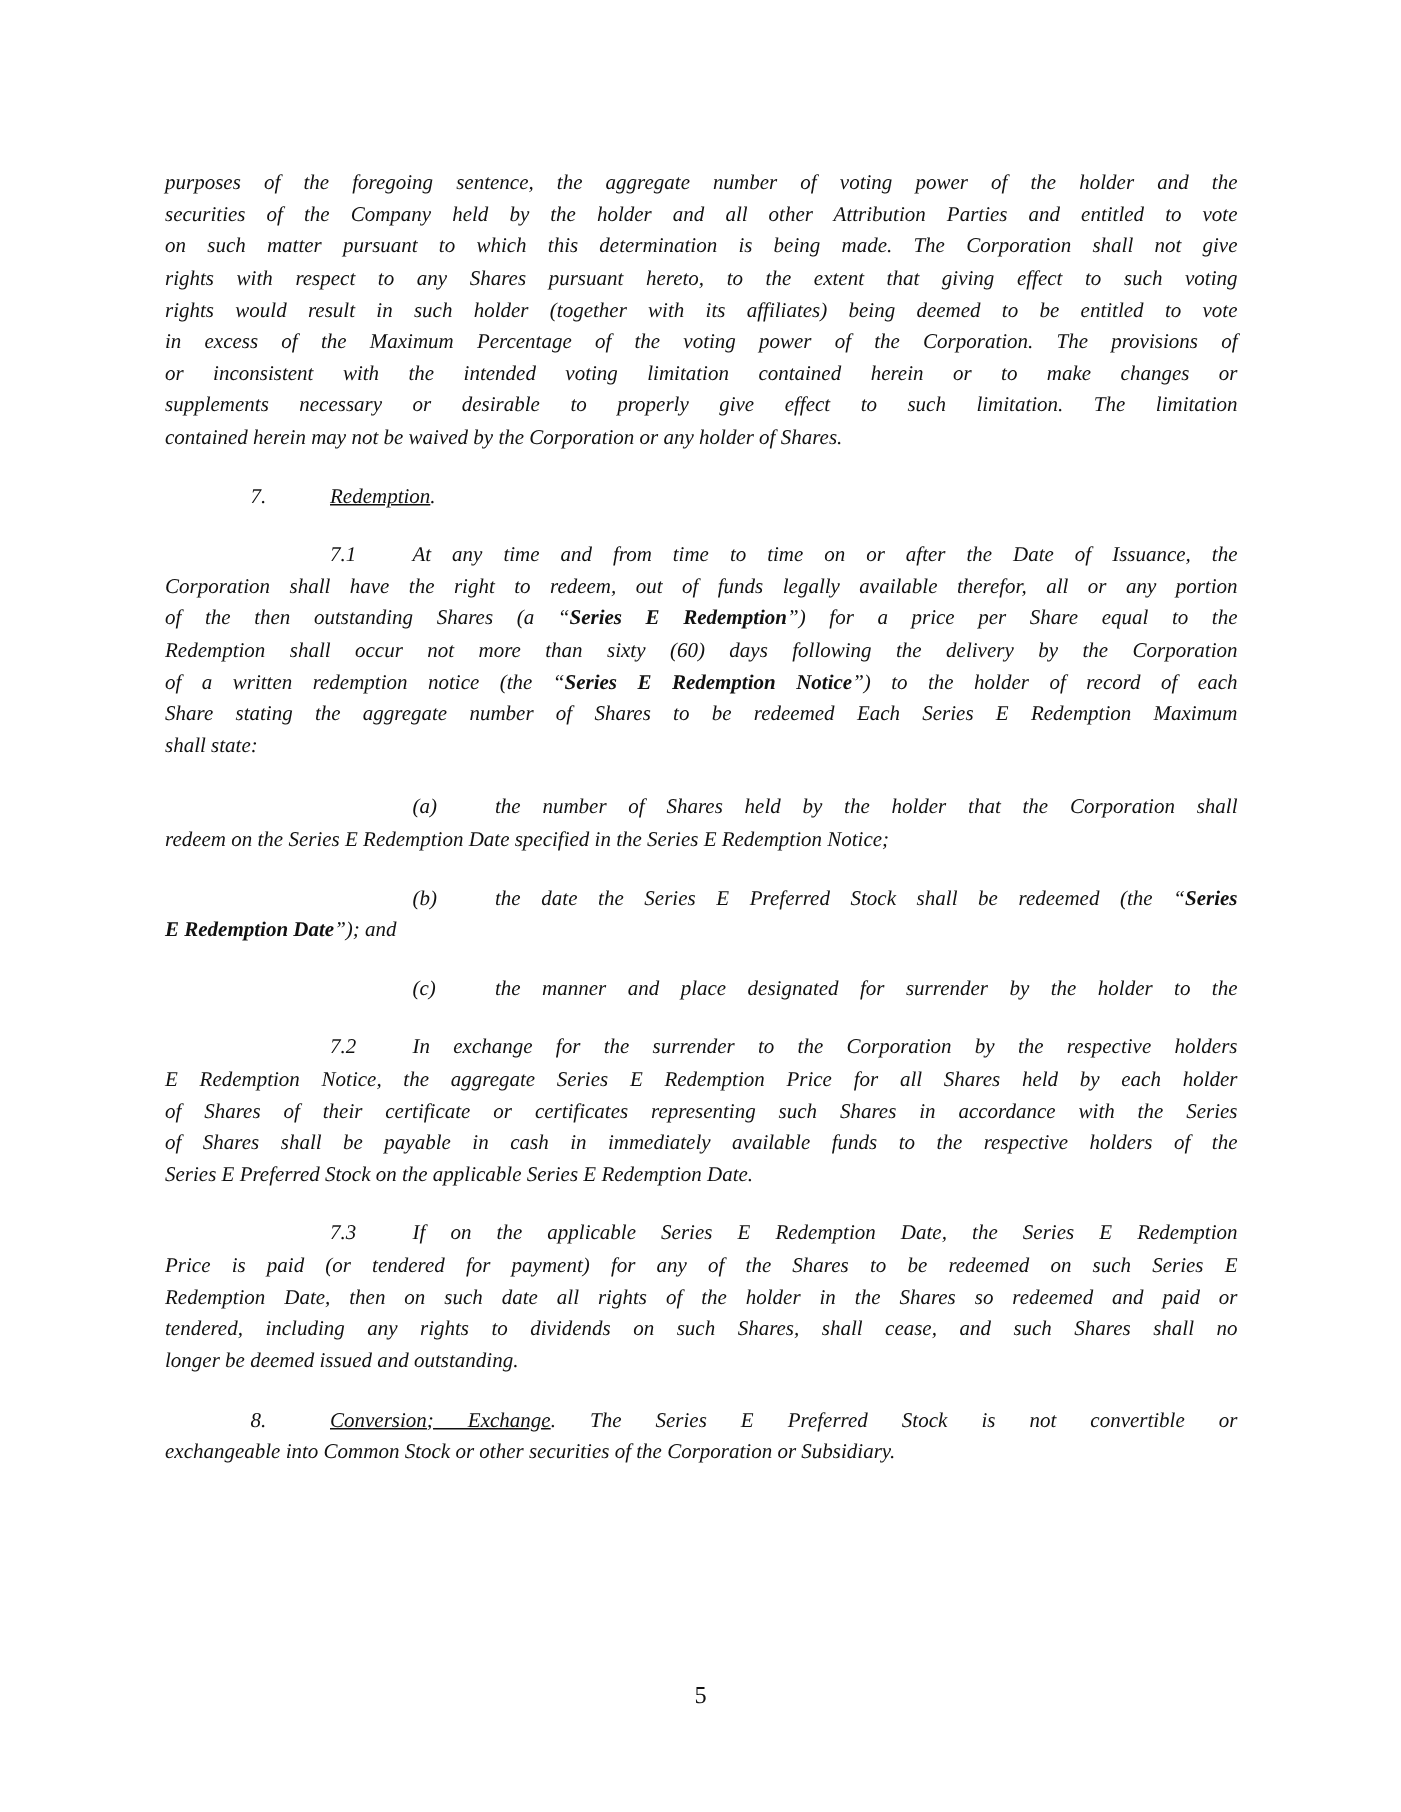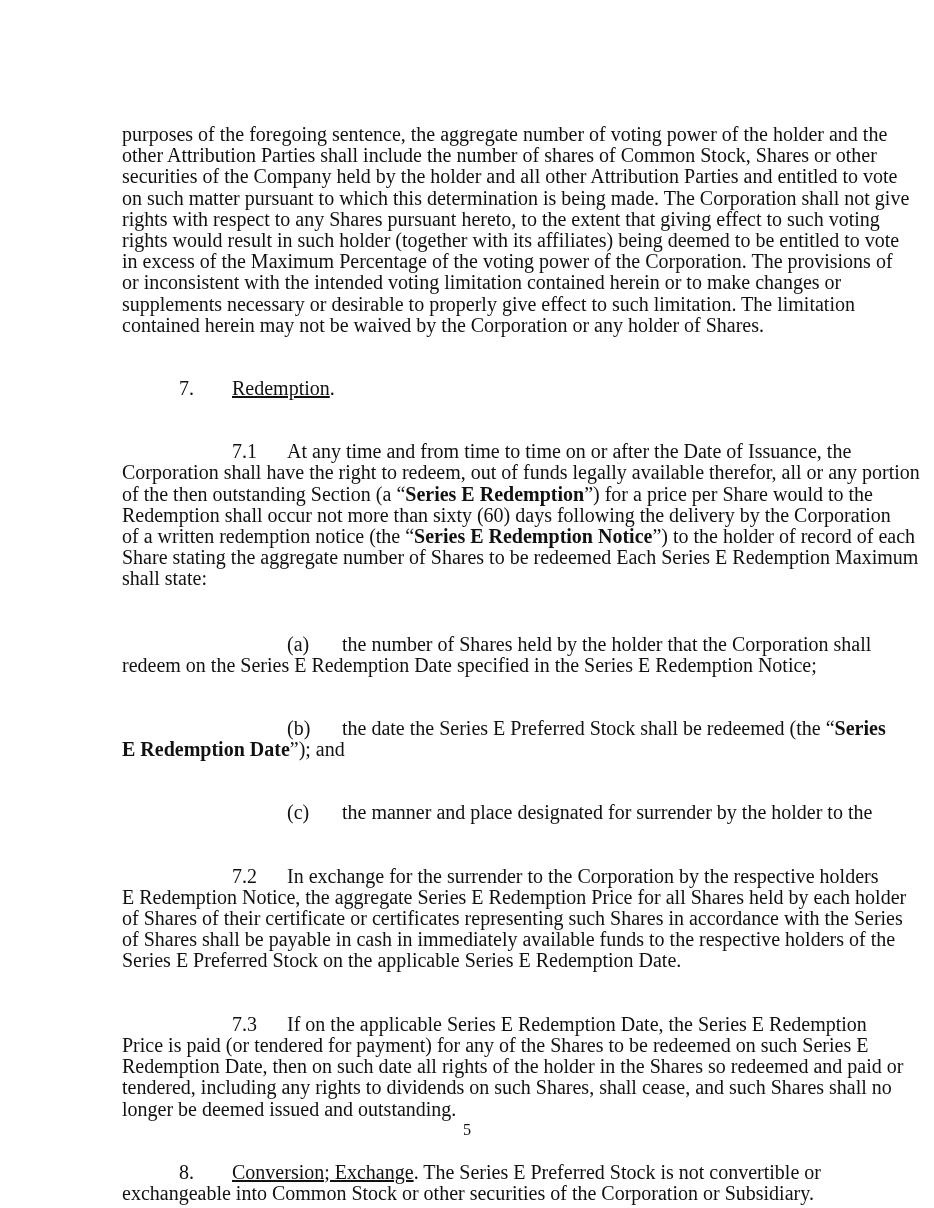--- a/index.html
+++ b/index.html
@@ -1,21 +1,21 @@
 <!DOCTYPE html>
 <html><head>
 <meta charset="utf-8">
 <style>
   html, body { margin: 0; padding: 0; background: #ffffff; }
   body {
     width: 934px; height: 1208px; position: relative; overflow: hidden;
     font-family: "Liberation Serif", serif; color: #111111;
   }
   .page { position: absolute; left: 110px; top: 112px; width: 715px; }
-  .para { font-size: 20px; line-height: 21.2px; text-align: justify; margin: 12px; }
+  .para { font-size: 14px; line-height: 21.2px; text-align: justify; margin: 0; font-style: italic; }
   .line { display: block; text-align: justify; text-align-last: justify; white-space: nowrap; }
   .line.last { text-align-last: left; }
   .ind1 { padding-left: 110px; }
   .ind-sub { padding-left: 165px; }
   .ind-heading { padding-left: 57px; }
   .num { display: inline-block; width: 55px; }
   .num-sub { display: inline-block; width: 55px; }
   .num-head { display: inline-block; width: 53px; }
   b { font-weight: bold; }
   u { text-decoration: underline; }
@@ -23,21 +23,20 @@
   .gap-m { height: 20px; }
   .page-number { position: absolute; left: 0; width: 934px; top: 1121px; text-align: center; font-size: 16.2px; }
 </style>
 </head>
 <body>
 
 <div class="page">
 
   <div class="para">
     <span class="line">purposes of the foregoing sentence, the aggregate number of voting power of the holder and the</span>
-    <span class="line">other Attribution Parties shall include the number of shares of Common Stock, Shares or other</span>
     <span class="line">securities of the Company held by the holder and all other Attribution Parties and entitled to vote</span>
     <span class="line">on such matter pursuant to which this determination is being made. The Corporation shall not give</span>
     <span class="line">rights with respect to any Shares pursuant hereto, to the extent that giving effect to such voting</span>
     <span class="line">rights would result in such holder (together with its affiliates) being deemed to be entitled to vote</span>
     <span class="line">in excess of the Maximum Percentage of the voting power of the Corporation. The provisions of</span>
     <span class="line">or inconsistent with the intended voting limitation contained herein or to make changes or</span>
     <span class="line">supplements necessary or desirable to properly give effect to such limitation. The limitation</span>
     <span class="line last">contained herein may not be waived by the Corporation or any holder of Shares.</span>
   </div>
 
@@ -47,21 +46,21 @@
     <span class="line last ind-heading">
       <span class="num-head">7.</span><u>Redemption</u><span>.</span>
     </span>
   </div>
 
   <div class="gap-s"></div>
 
   <div class="para">
     <span class="line ind1"><span class="num">7.1</span><span>At any time and from time to time on or after the Date of Issuance, the</span></span>
     <span class="line">Corporation shall have the right to redeem, out of funds legally available therefor, all or any portion</span>
-    <span class="line"><span>of the then outstanding Section (a “</span><b>Series E Redemption</b><span>”) for a price per Share would to the</span></span>
+    <span class="line"><span>of the then outstanding Shares (a “</span><b>Series E Redemption</b><span>”) for a price per Share equal to the</span></span>
     <span class="line">Redemption shall occur not more than sixty (60) days following the delivery by the Corporation</span>
     <span class="line"><span>of a written redemption notice (the “</span><b>Series E Redemption Notice</b><span>”) to the holder of record of each</span></span>
     <span class="line">Share stating the aggregate number of Shares to be redeemed Each Series E Redemption Maximum</span>
     <span class="line last">shall state:</span>
   </div>
 
   <div class="gap-m"></div>
 
   <div class="para">
     <span class="line ind-sub"><span class="num-sub">(a)</span><span>the number of Shares held by the holder that the Corporation shall</span></span>

